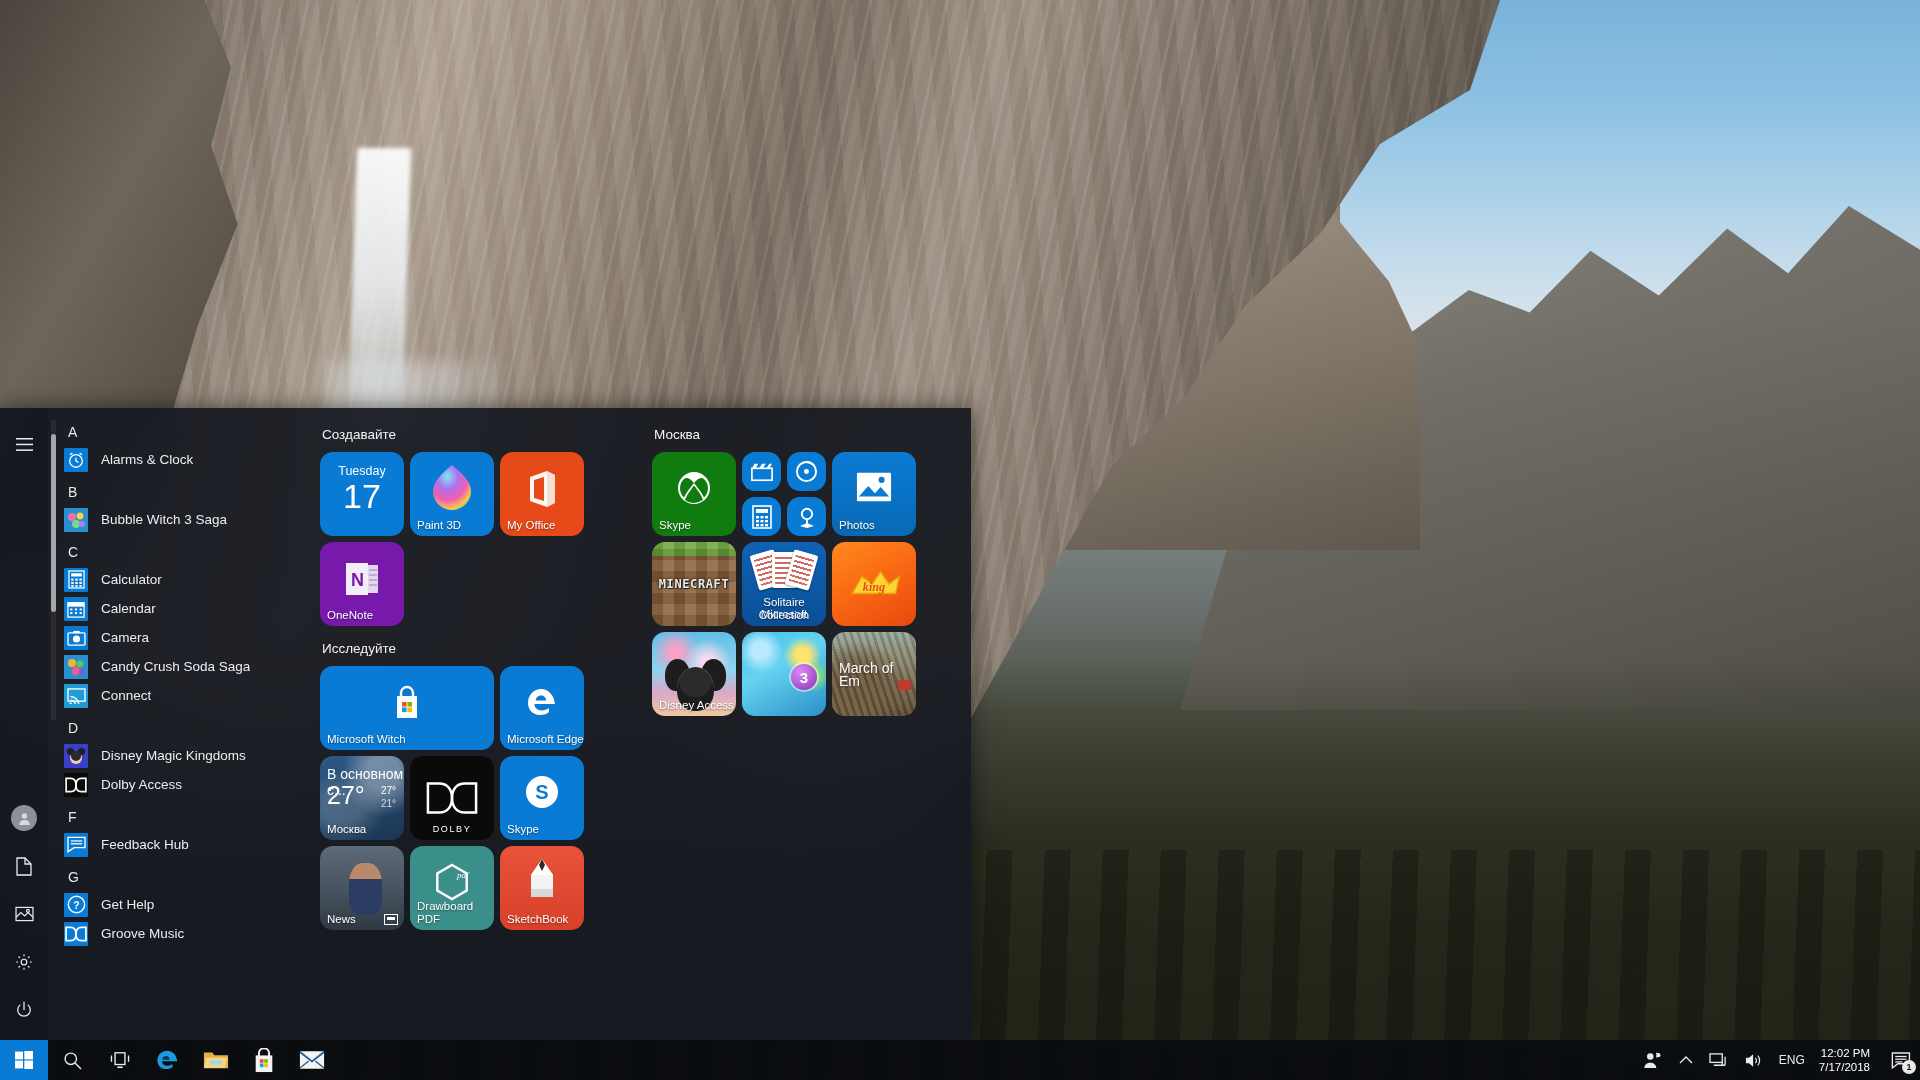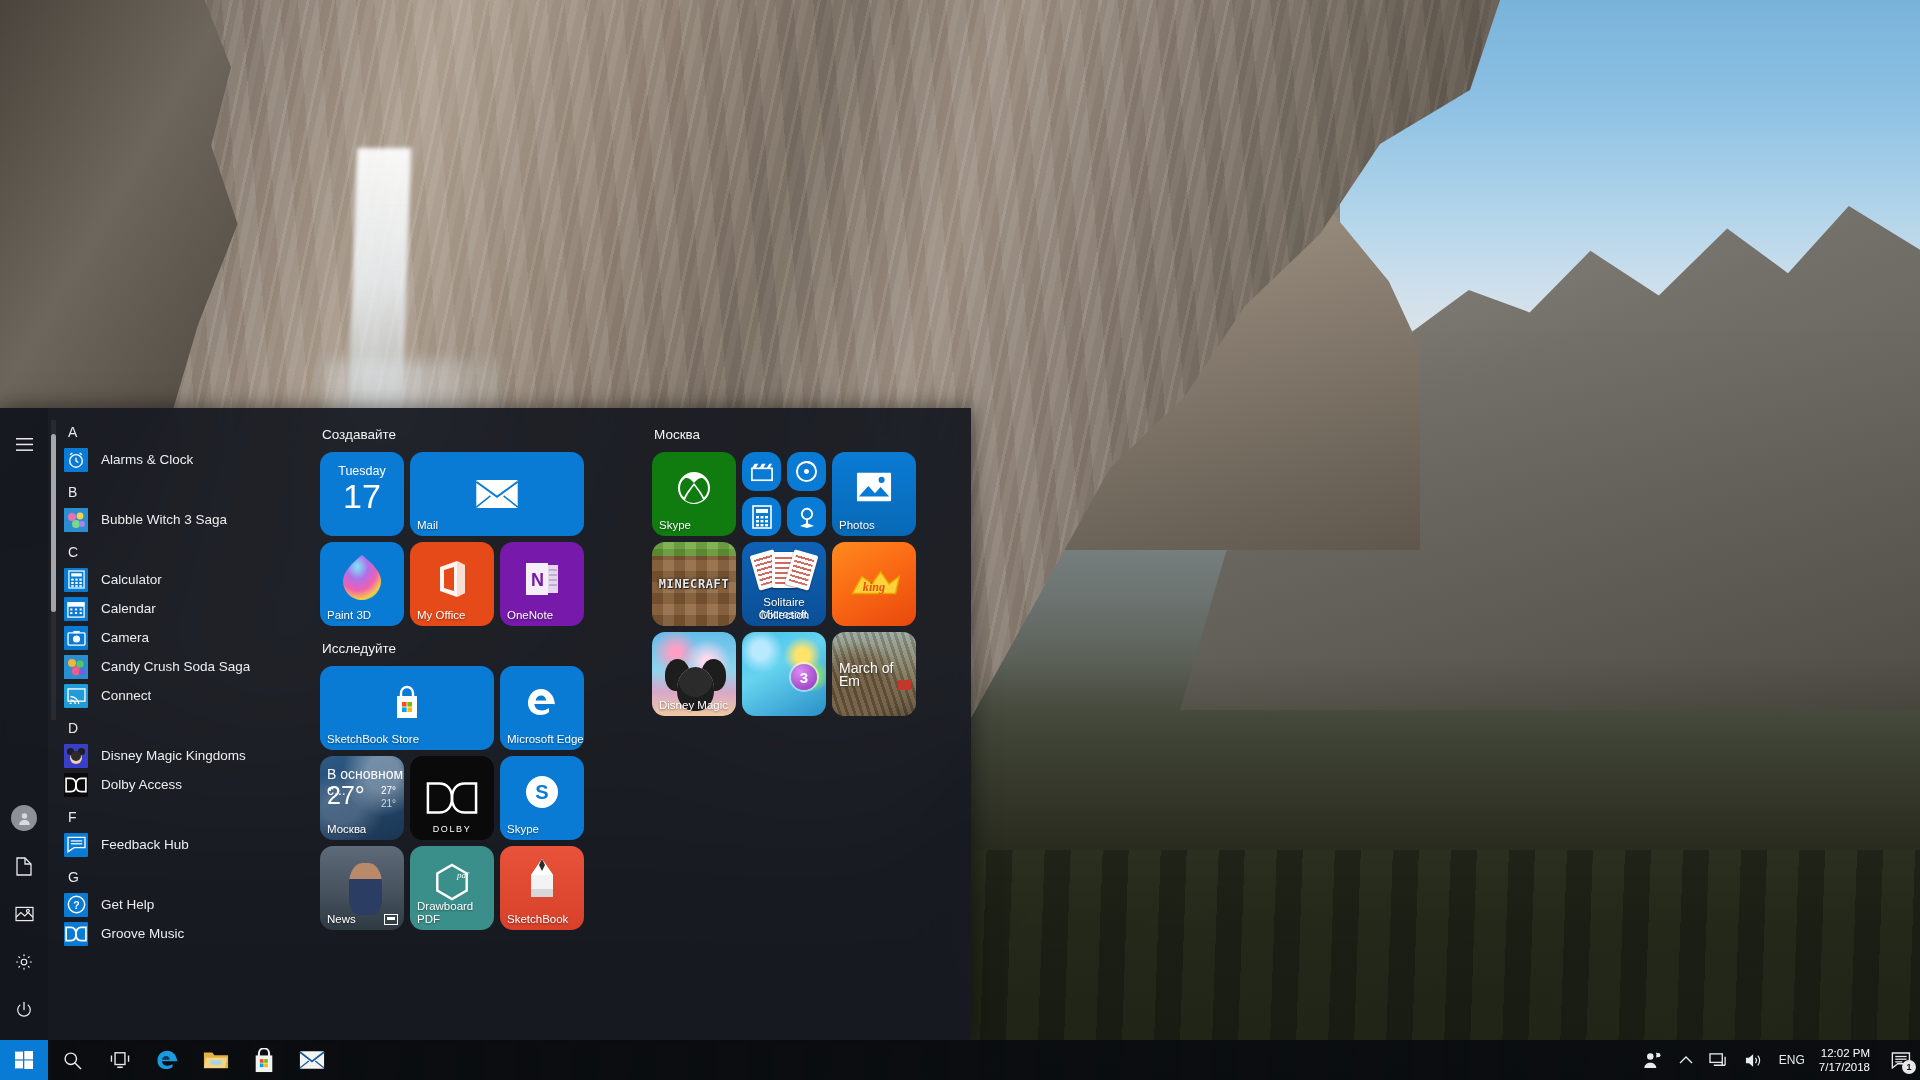--- a/index.html
+++ b/index.html
@@ -628,31 +628,20 @@
         <div class="tile-group">
           <div class="group-title">Создавайте</div>
           <div class="tile-grid">
 
             <div class="tile t-med">
               <span class="art-cal"></span>
               <span class="cal-day">Tuesday</span>
               <span class="cal-num">17</span>
             </div>
 
-            <div class="tile t-wide">
-              <span class="art-mail"></span>
-              <span class="tile-glyph">
-                <svg width="44" height="32" viewBox="0 0 46 34">
-                  <rect x="1" y="2" width="44" height="30" rx="1.5" fill="#fff"></rect>
-                  <path d="M1 4l22 16L45 4" fill="none" stroke="#0a7bd4" stroke-width="2.2"></path>
-                  <path d="M1 31l15-12M45 31L30 19" fill="none" stroke="#0a7bd4" stroke-width="1.6"></path>
-                </svg>
-              </span>
-              <span class="tile-name">Mail</span>
-            </div>
 
             <div class="tile t-med">
               <span class="art-paint3d"></span>
               <span class="tile-glyph" style="align-items:flex-start;padding-top:12px;">
                 <svg width="42" height="48" viewBox="0 0 42 48">
                   <defs>
                       <radialGradient id="pb" cx="38%" cy="26%" r="82%">
                     <stop offset="0%" stop-color="#7ae9f5"></stop>
                         <stop offset="34%" stop-color="#b070ea"></stop>
                     <stop offset="64%" stop-color="#f05fb0"></stop>
@@ -706,21 +695,21 @@
                   <path d="M9 12h20v22H9z" fill="#fff"></path>
                   <path d="M13 13V9a6 6 0 0 1 12 0v4" fill="none" stroke="#fff" stroke-width="2.4"></path>
                   <g>
                       <rect x="14" y="18" width="4.6" height="4.6" fill="#f25022"></rect>
                       <rect x="19.4" y="18" width="4.6" height="4.6" fill="#7fba00"></rect>
                   <rect x="14" y="23.4" width="4.6" height="4.6" fill="#00a4ef"></rect>
                       <rect x="19.4" y="23.4" width="4.6" height="4.6" fill="#ffb900"></rect>
                     </g>
                 </svg>
               </span>
-              <span class="tile-name">SketchBook Store</span>
+              <span class="tile-name">Microsoft Witch</span>
             </div>
 
             <div class="tile t-med">
               <span class="art-edge"></span>
               <span class="tile-glyph" style="padding-bottom:12px;">
                 <svg width="40" height="40" viewBox="0 0 40 40">
                   <path d="M33 24c0-11-7-17-14-17C12 7 6 13 6 21c0 7 5 12 12 12 4 0 7-1 9-3v-4c-2 1.6-4.5 2.4-7 2.4-4.4 0-7.4-2.4-7.6-6.4H33z" fill="#fff"></path>
                   <path d="M13.6 18.6c.5-3.2 2.8-5 5.6-5 2.9 0 4.8 2 5 5z" fill="#0a7bd4"></path>
                 </svg>
               </span>
@@ -907,21 +896,21 @@
               <span class="tile-glyph">
                 <svg width="52" height="30" viewBox="0 0 54 32">
                   <path d="M4 26h46l4-18-11 8-9-13-9 13-11-8z" fill="#ffd23a" stroke="#e6a800" stroke-width="1.6"></path>
                   <text x="27" y="23" text-anchor="middle" font-family="Liberation Serif, serif" font-style="italic" font-size="13" font-weight="700" fill="#e84e0f">king</text>
                 </svg>
               </span>
             </div>
 
             <div class="tile t-med">
               <span class="art-disney"></span>
-              <span class="tile-name">Disney Magic</span>
+              <span class="tile-name">Disney Access</span>
             </div>
 
             <div class="tile t-med">
               <span class="art-bubble"></span>
             </div>
 
             <div class="tile t-med">
               <span class="art-march"></span>
               <span class="tile-name" style="bottom:28px;font-size:14px;">March of Em</span>
               <span style="position:absolute;right:5px;bottom:26px;width:13px;height:10px;background:#c0392b;"></span>

